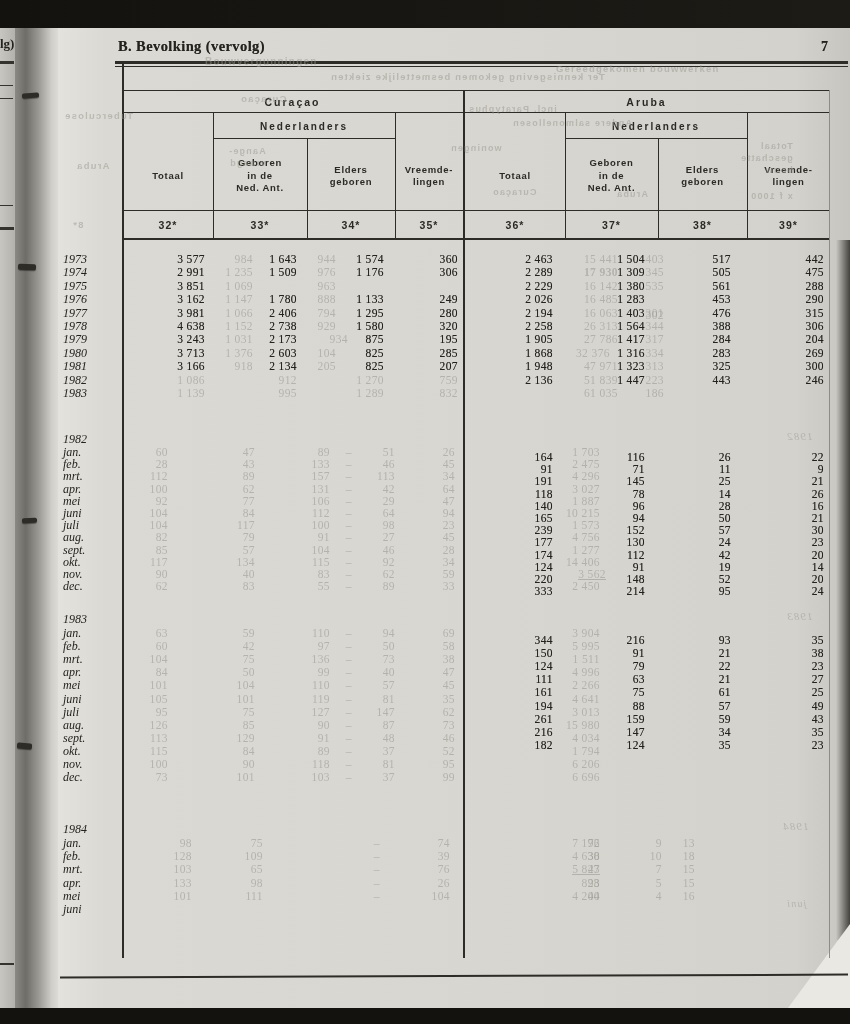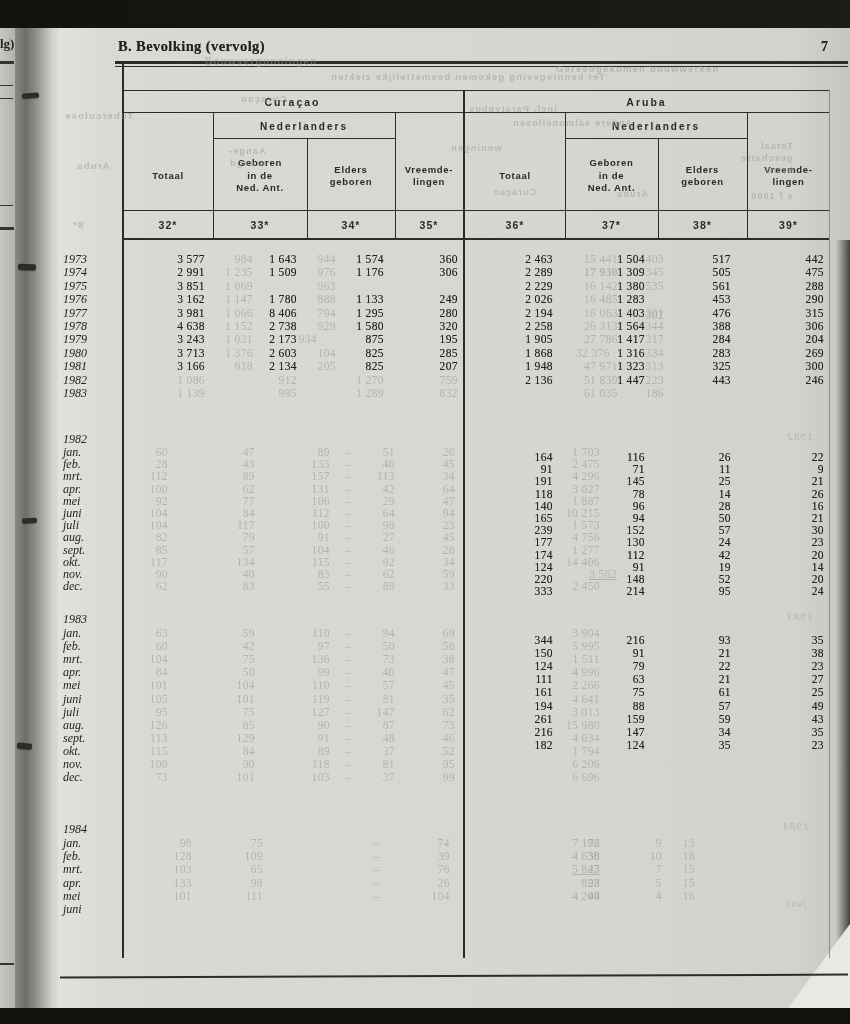--- a/index.html
+++ b/index.html
@@ -151,21 +151,21 @@
       <span class="abs cell" style="top: 293.2px; right: 645px;">3 162</span>
       <span class="abs cell" style="top: 293.2px; right: 553px;">1 780</span>
       <span class="abs cell" style="top: 293.2px; right: 466px;">1 133</span>
       <span class="abs cell" style="top: 293.2px; right: 392px;">249</span>
       <span class="abs cell" style="top: 293.2px; right: 297px;">2 026</span>
       <span class="abs cell" style="top: 293.2px; right: 205px;">1 283</span>
       <span class="abs cell" style="top: 293.2px; right: 119px;">453</span>
       <span class="abs cell" style="top: 293.2px; right: 26px;">290</span>
       <span class="abs row-label" style="top: 306.6px; left: 63px;">1977</span>
       <span class="abs cell" style="top: 306.6px; right: 645px;">3 981</span>
-      <span class="abs cell" style="top: 306.6px; right: 553px;">8 406</span>
+      <span class="abs cell" style="top: 306.6px; right: 553px;">2 406</span>
       <span class="abs cell" style="top: 306.6px; right: 466px;">1 295</span>
       <span class="abs cell" style="top: 306.6px; right: 392px;">280</span>
       <span class="abs cell" style="top: 306.6px; right: 297px;">2 194</span>
       <span class="abs cell" style="top: 306.6px; right: 205px;">1 403</span>
       <span class="abs cell" style="top: 306.6px; right: 119px;">476</span>
       <span class="abs cell" style="top: 306.6px; right: 26px;">315</span>
       <span class="abs row-label" style="top: 320px; left: 63px;">1978</span>
       <span class="abs cell" style="top: 320px; right: 645px;">4 638</span>
       <span class="abs cell" style="top: 320px; right: 553px;">2 738</span>
       <span class="abs cell" style="top: 320px; right: 466px;">1 580</span>
@@ -344,21 +344,21 @@
       <span class="abs cell ghost" style="top: 293.2px; right: 186px; margin-top: 16px;">302</span>
       <span class="abs cell ghost" style="top: 306.6px; right: 597px;">1 066</span>
       <span class="abs cell ghost" style="top: 306.6px; right: 514px;">794</span>
       <span class="abs cell ghost" style="top: 306.6px; right: 232px;">16 063</span>
       <span class="abs cell ghost" style="top: 306.6px; right: 186px;">301</span>
       <span class="abs cell ghost" style="top: 320px; right: 597px;">1 152</span>
       <span class="abs cell ghost" style="top: 320px; right: 514px;">929</span>
       <span class="abs cell ghost" style="top: 320px; right: 232px;">26 313</span>
       <span class="abs cell ghost" style="top: 320px; right: 186px;">344</span>
       <span class="abs cell ghost" style="top: 333.4px; right: 597px; margin-left: 12px;">1 031</span>
-      <span class="abs cell ghost" style="top: 333.4px; right: 533px;">934</span>
+      <span class="abs cell ghost" style="top: 333.4px; right: 502px;">934</span>
       <span class="abs cell ghost" style="top: 333.4px; right: 232px;">27 786</span>
       <span class="abs cell ghost" style="top: 333.4px; right: 186px;">317</span>
       <span class="abs cell ghost" style="top: 346.8px; right: 597px;">1 376</span>
       <span class="abs cell ghost" style="top: 346.8px; right: 514px;">104</span>
       <span class="abs cell ghost" style="top: 346.8px; right: 240px;">32 376</span>
       <span class="abs cell ghost" style="top: 346.8px; right: 186px;">334</span>
       <span class="abs cell ghost" style="top: 360.2px; right: 597px;">918</span>
       <span class="abs cell ghost" style="top: 360.2px; right: 514px;">205</span>
       <span class="abs cell ghost" style="top: 360.2px; right: 232px;">47 971</span>
       <span class="abs cell ghost" style="top: 360.2px; right: 186px;">313</span>
@@ -442,21 +442,21 @@
       <span class="abs cell ghost" style="top: 555.8px; right: 520px;">115</span>
       <span class="abs cell ghost" style="top: 555.8px; right: 455px;">92</span>
       <span class="abs cell ghost" style="top: 555.8px; right: 395px;">34</span>
       <span class="abs cell ghost" style="top: 555.8px; right: 250px;">14 406</span>
       <span class="abs cell ghost" style="top: 555.8px; right: 498px;">–</span>
       <span class="abs cell ghost" style="top: 568px; right: 682px;">90</span>
       <span class="abs cell ghost" style="top: 568px; right: 595px;">40</span>
       <span class="abs cell ghost" style="top: 568px; right: 520px;">83</span>
       <span class="abs cell ghost" style="top: 568px; right: 455px;">62</span>
       <span class="abs cell ghost" style="top: 568px; right: 395px;">59</span>
-      <span class="abs cell ghost" style="top: 568px; right: 233px; text-decoration: underline;">3 562</span>
+      <span class="abs cell ghost" style="top: 568px; right: 244px; text-decoration: underline;">3 562</span>
       <span class="abs cell ghost" style="top: 568px; right: 498px;">–</span>
       <span class="abs cell ghost" style="top: 580.2px; right: 682px;">62</span>
       <span class="abs cell ghost" style="top: 580.2px; right: 595px;">83</span>
       <span class="abs cell ghost" style="top: 580.2px; right: 520px;">55</span>
       <span class="abs cell ghost" style="top: 580.2px; right: 455px;">89</span>
       <span class="abs cell ghost" style="top: 580.2px; right: 395px;">33</span>
       <span class="abs cell ghost" style="top: 580.2px; right: 250px;">2 450</span>
       <span class="abs cell ghost" style="top: 580.2px; right: 498px;">–</span>
       <span class="abs cell ghost" style="top: 627px; right: 682px;">63</span>
       <span class="abs cell ghost" style="top: 627px; right: 595px;">59</span>

